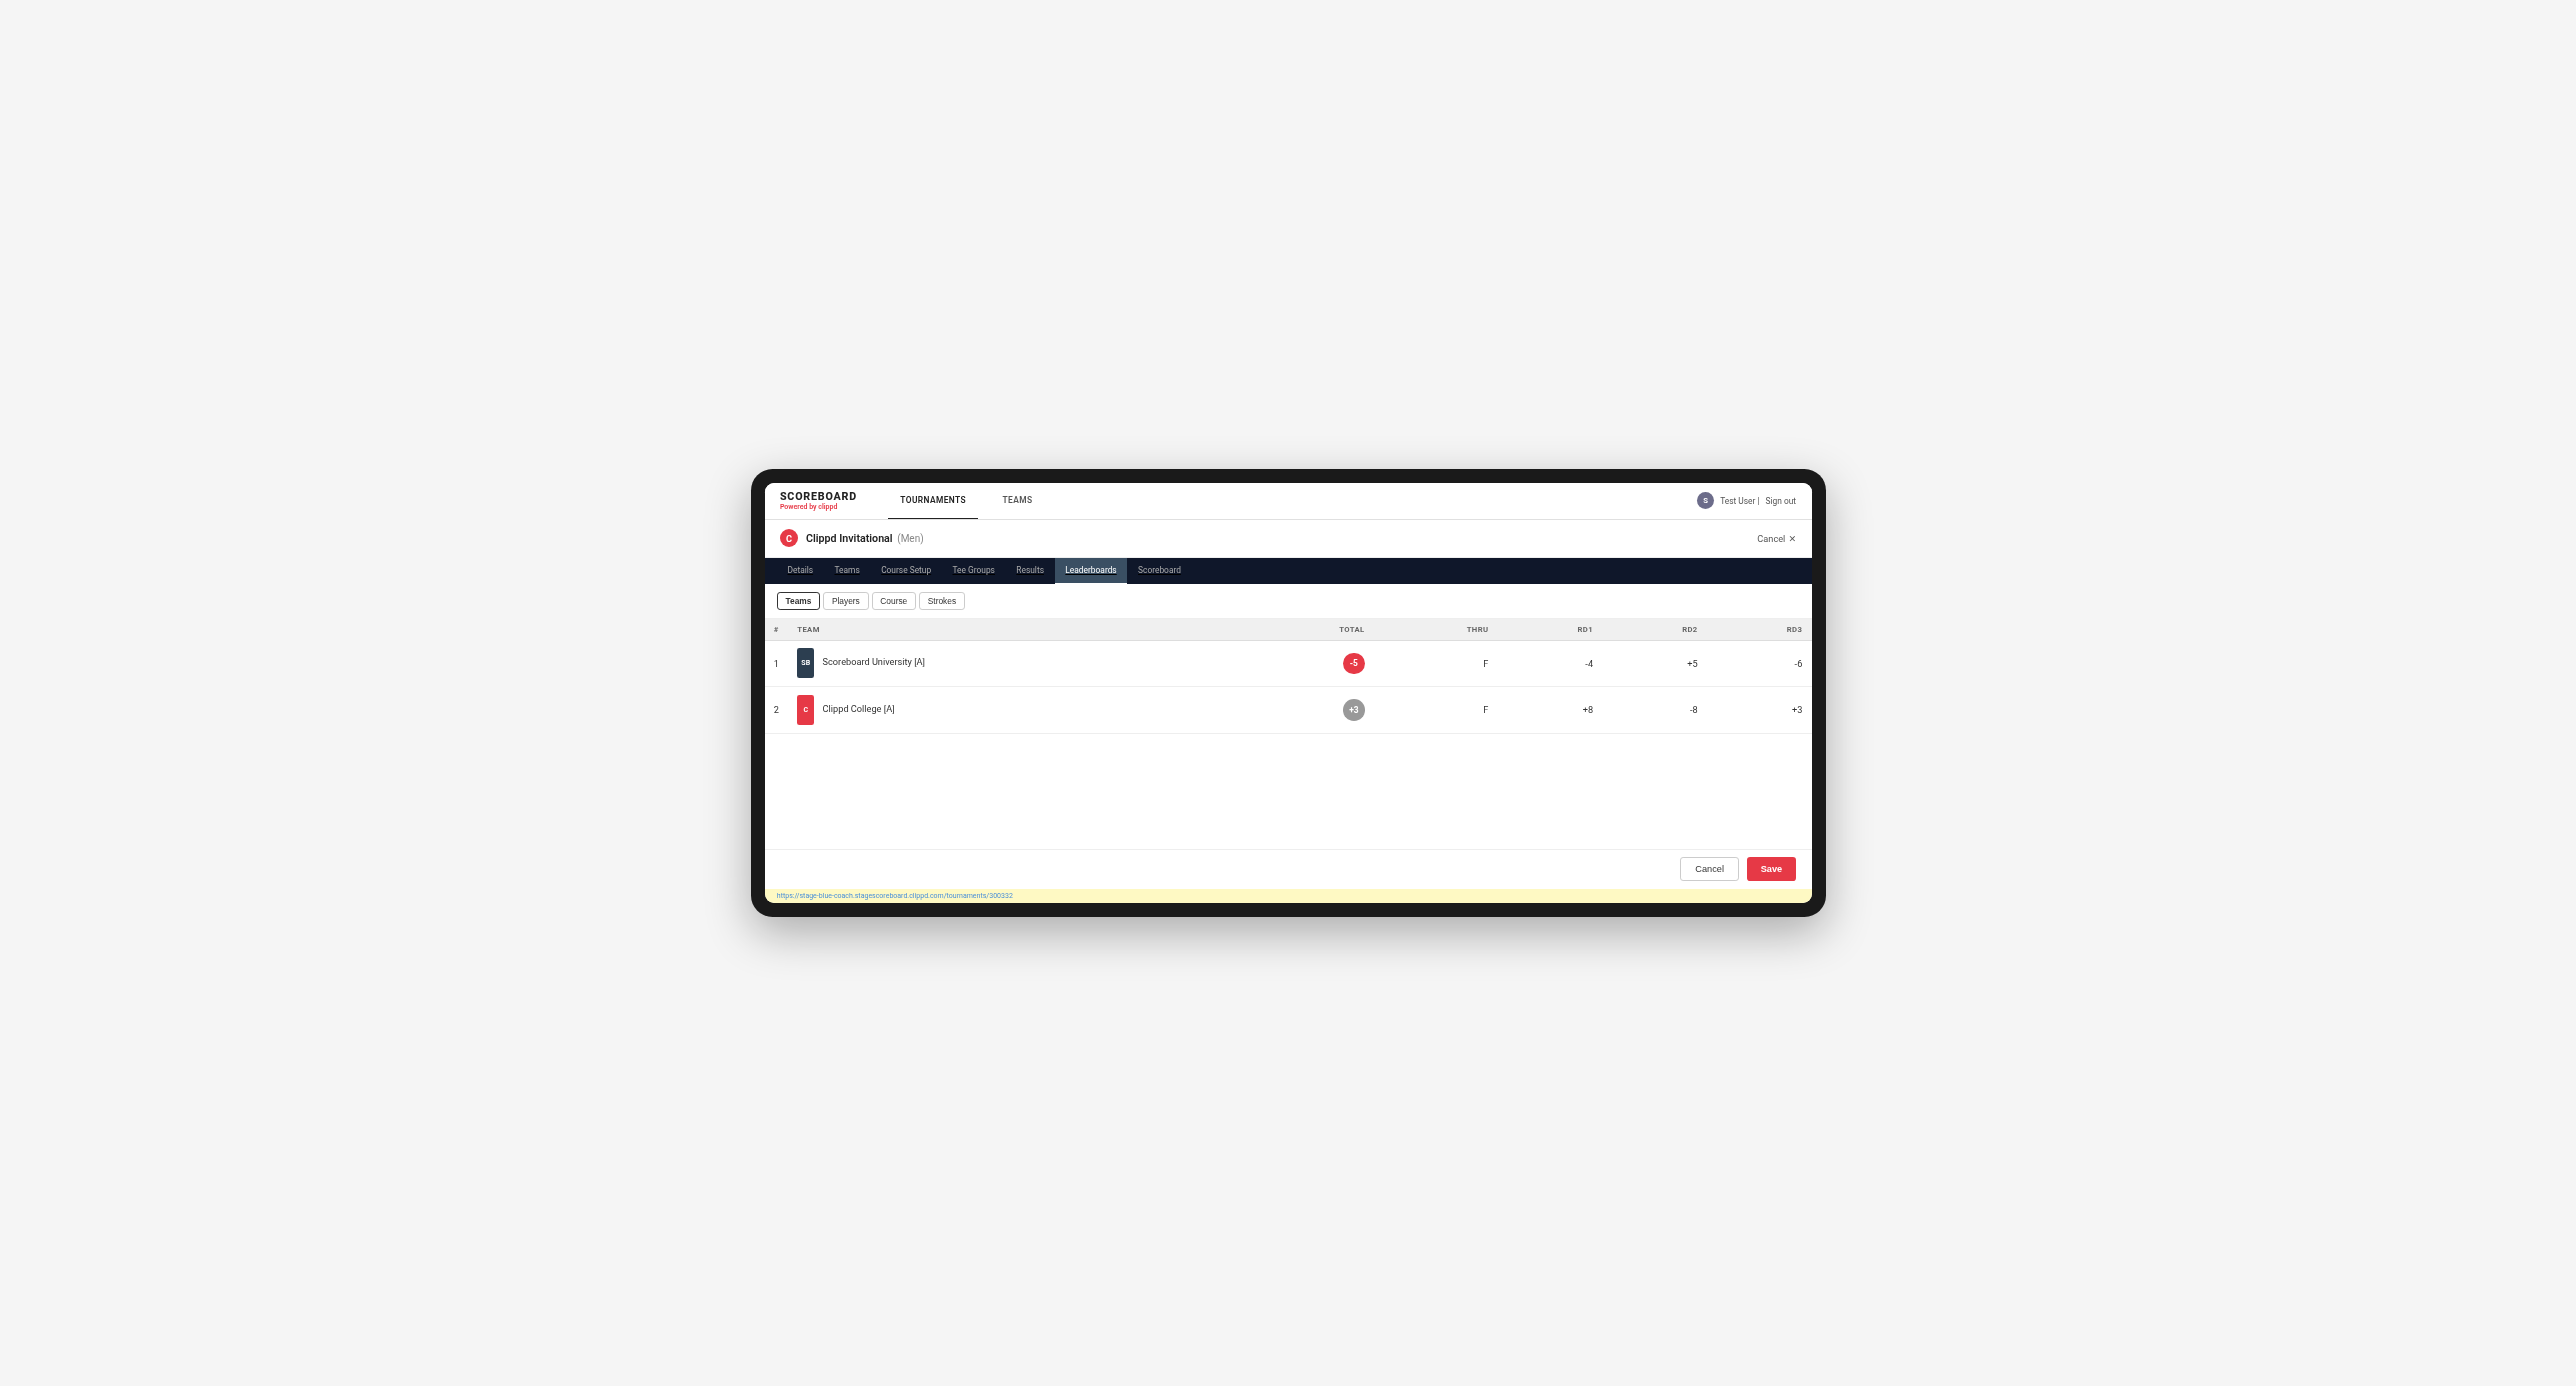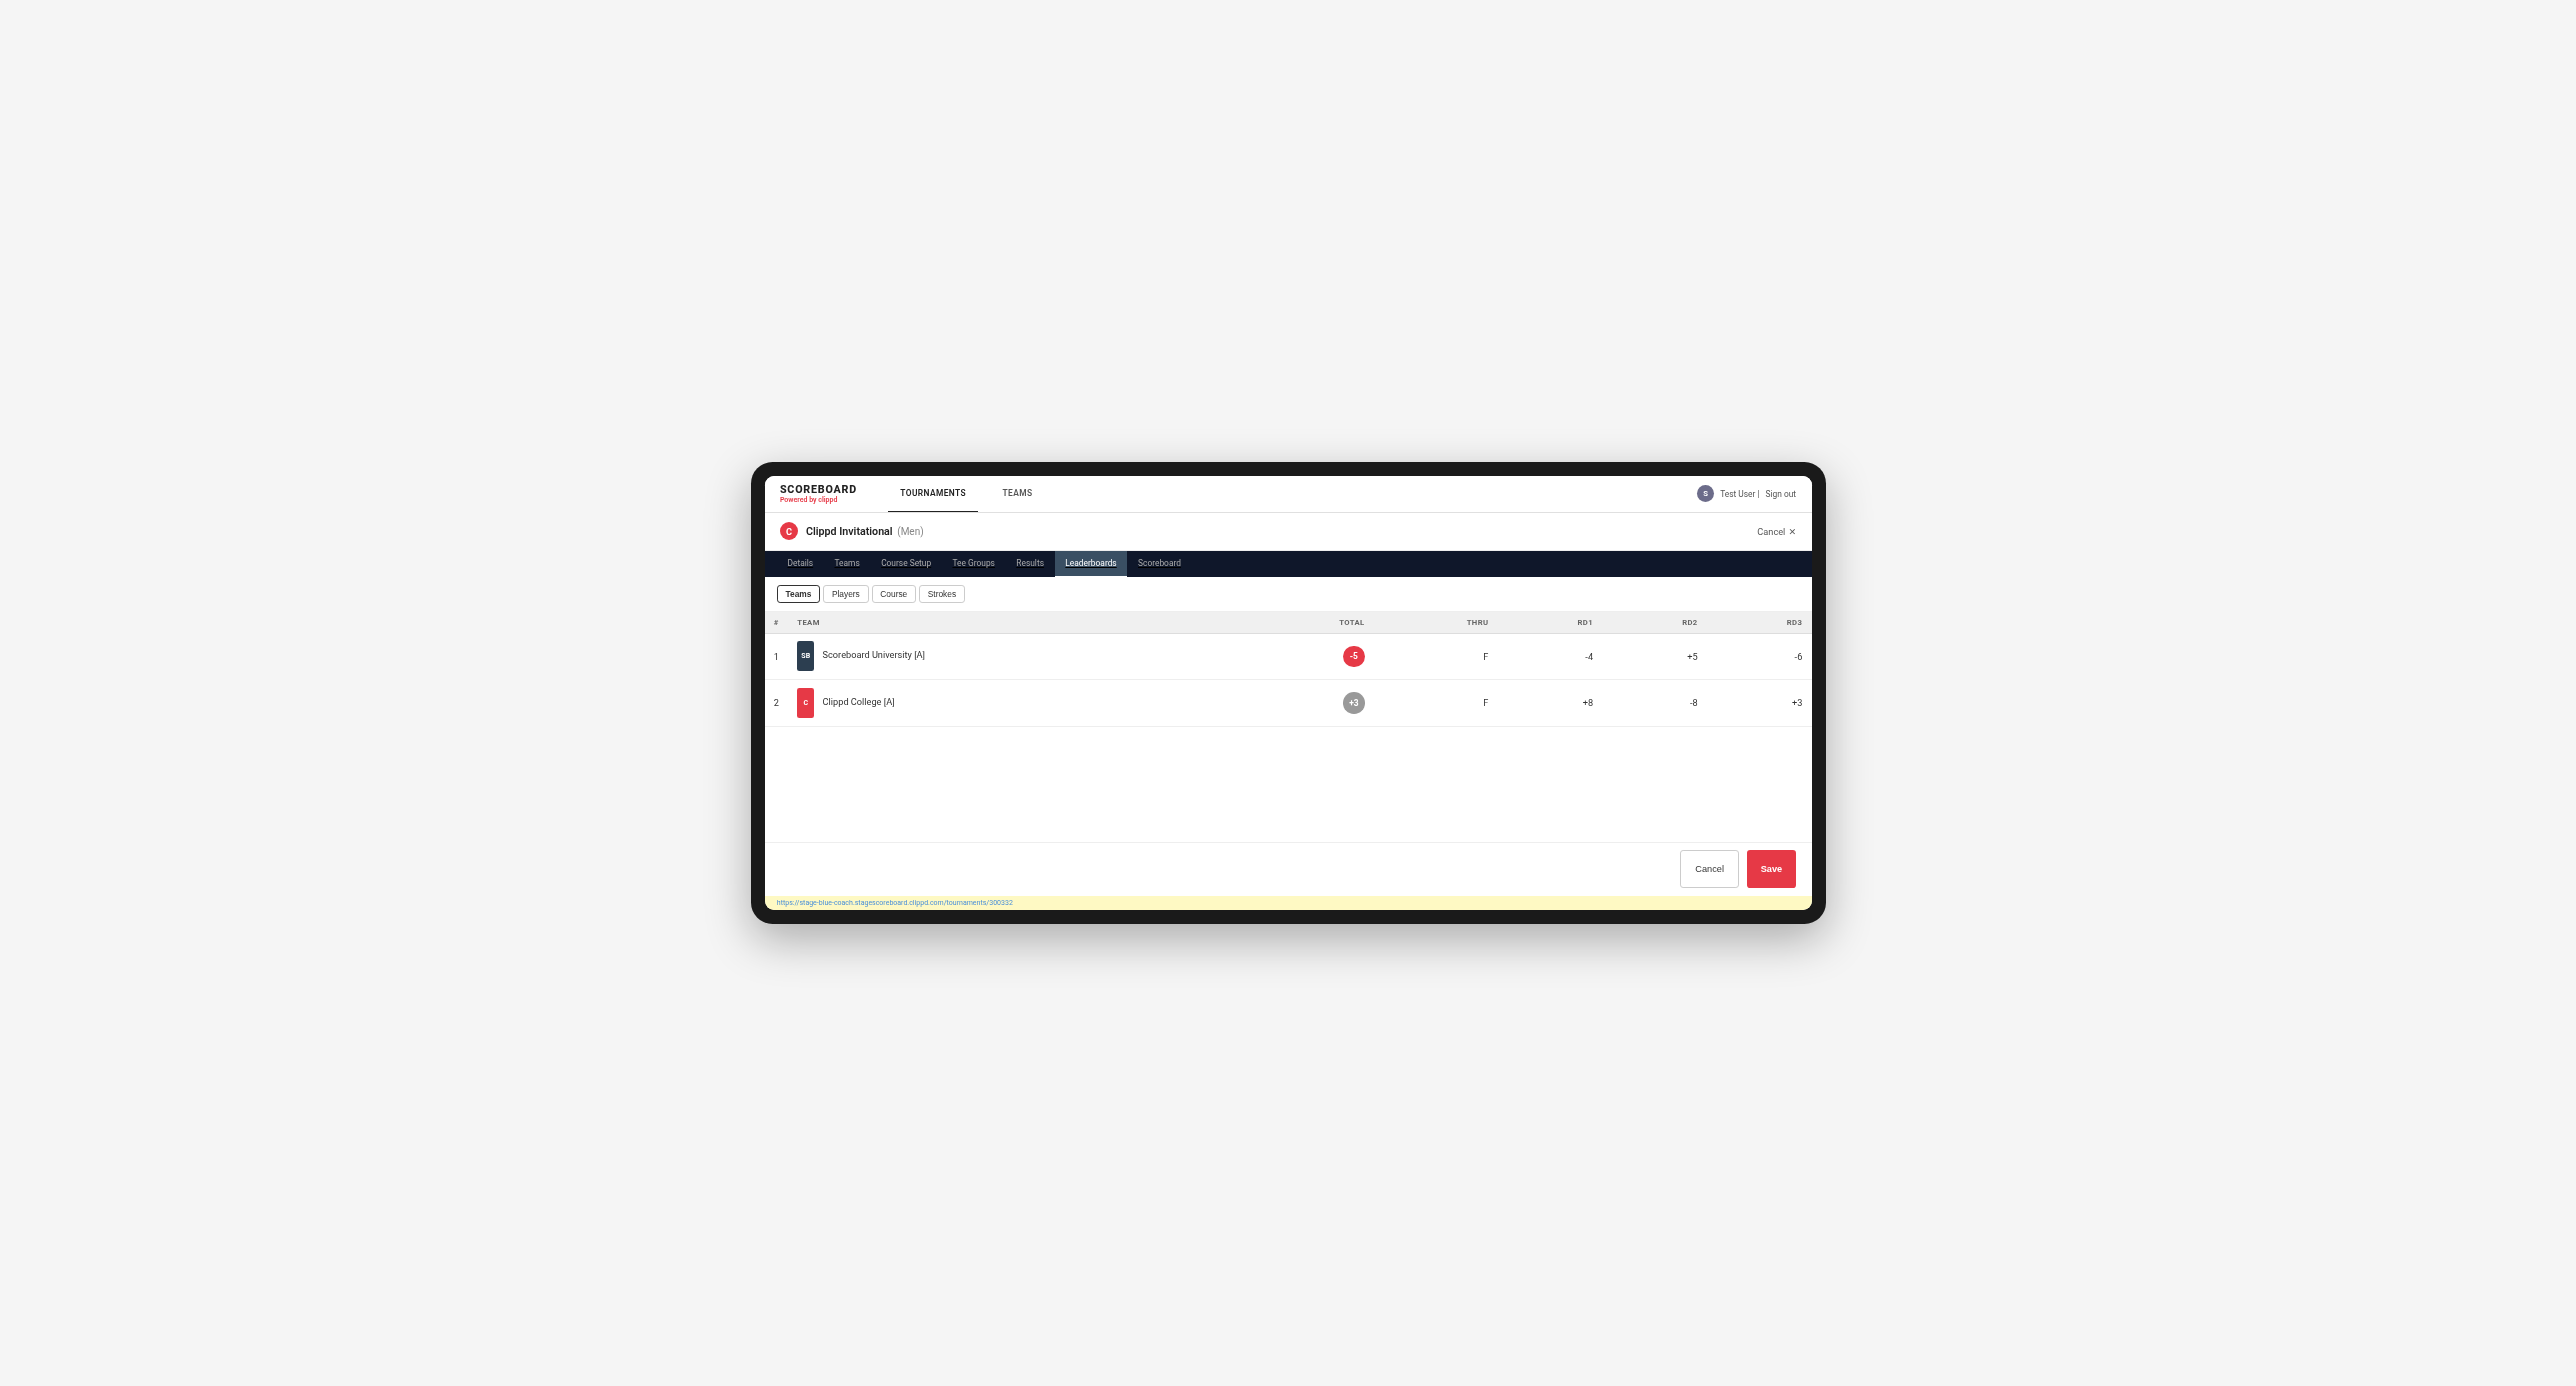--- a/index.html
+++ b/index.html
@@ -269,21 +269,21 @@
     .btn-cancel {
       padding: 5.4px 14px;
       font-size: 9.2px;
       border: 0.8px solid #ccc;
       border-radius: 3.1px;
       background: #fff;
       color: #333;
       cursor: pointer;
     }
     .btn-save {
-      padding: 14px 14px;
+      padding: 7px 14px;
       font-size: 9.2px;
       border: none;
       border-radius: 3.1px;
       background: #e63946;
       color: #fff;
       cursor: pointer;
       font-weight: 600;
     }
     .url-bar {
       background: #fef9c3;

